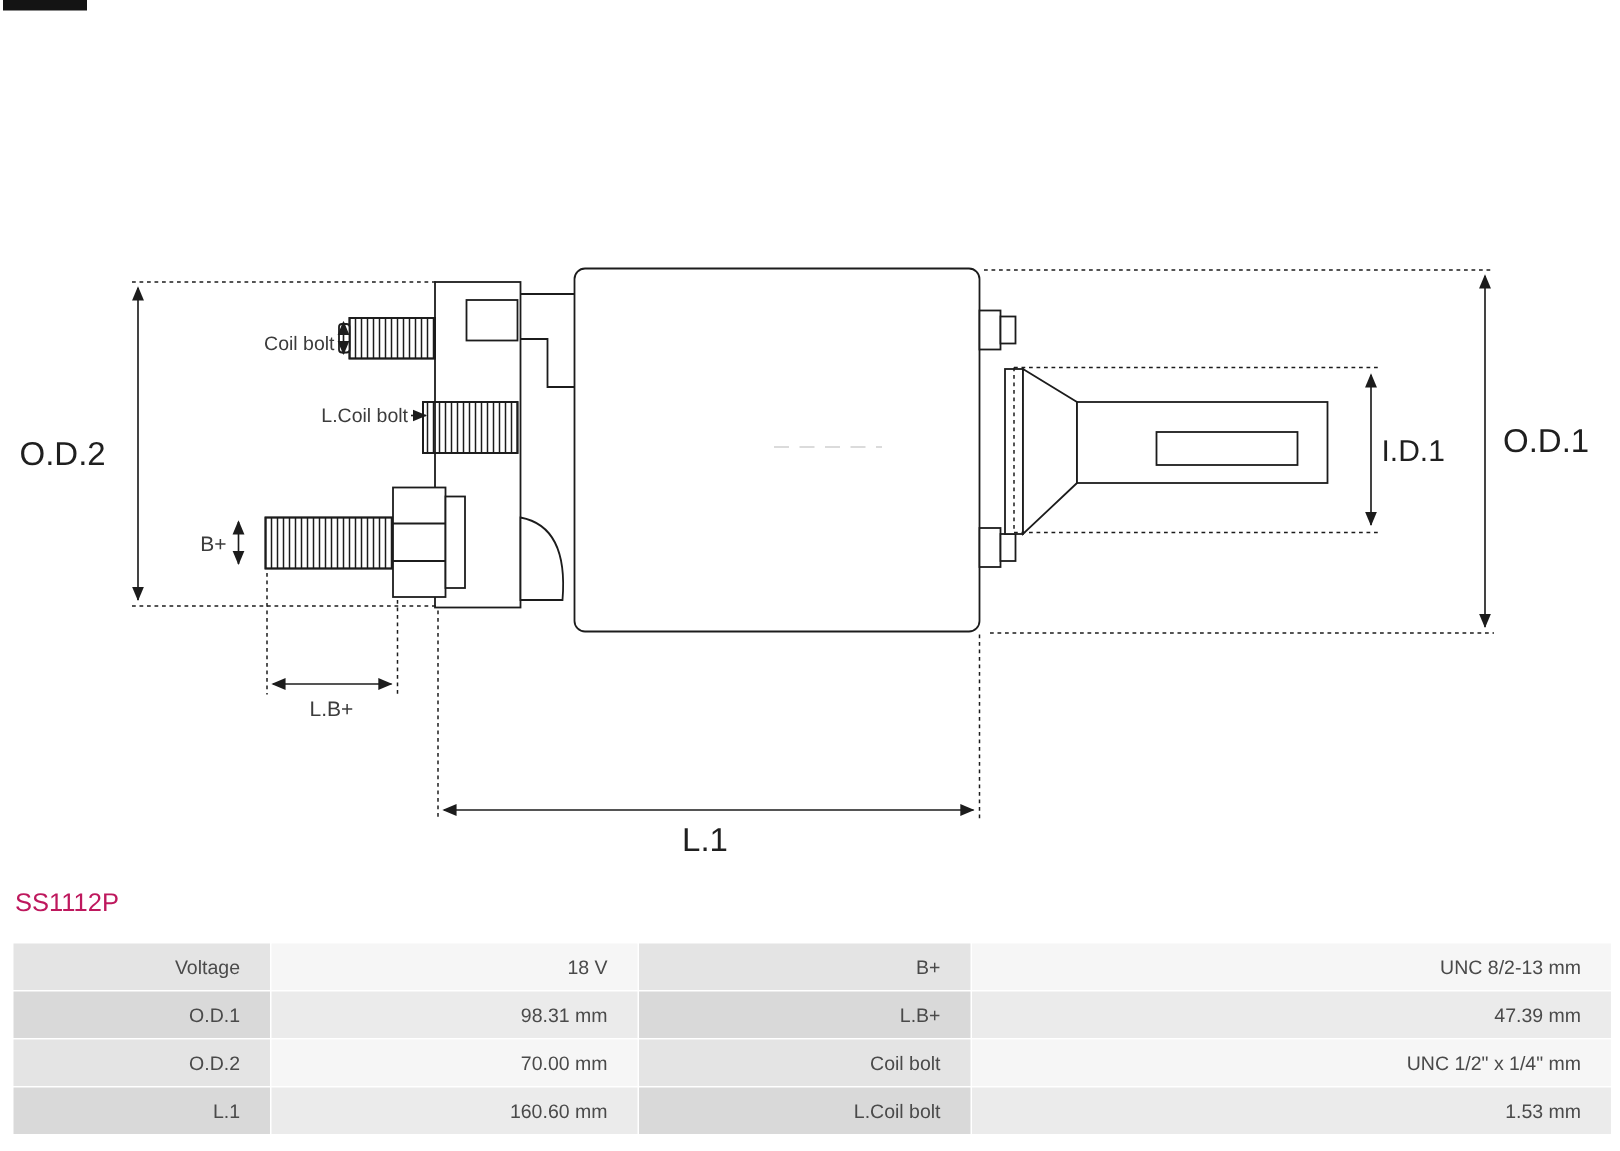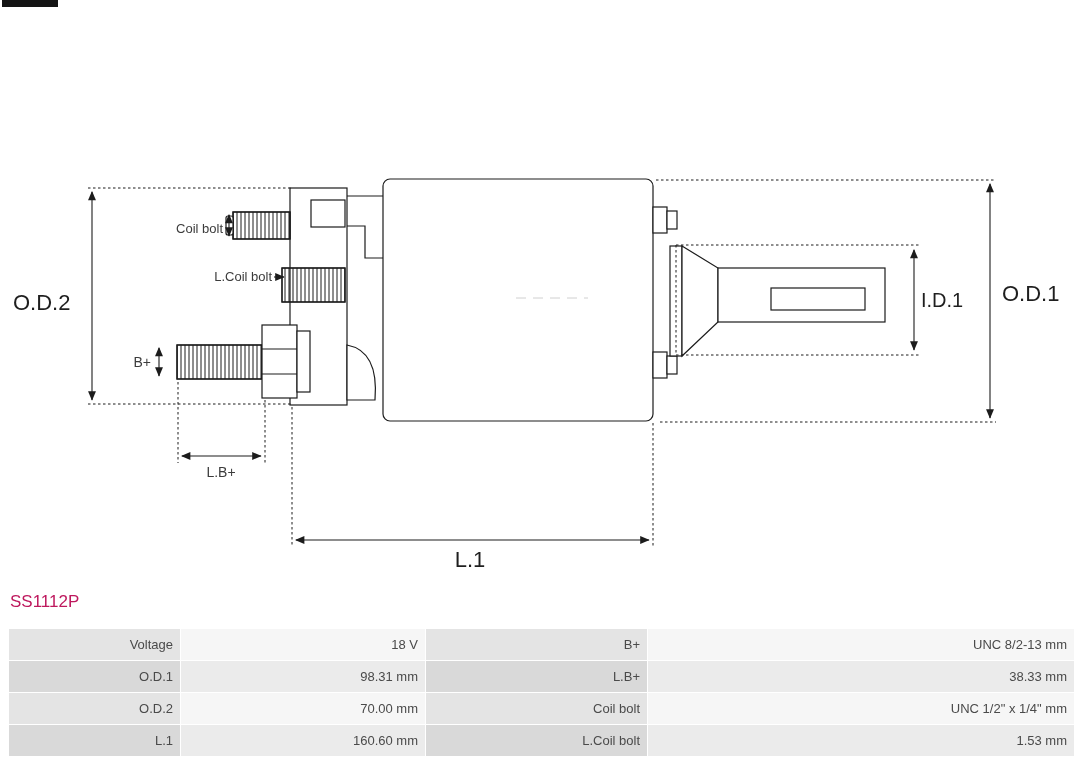--- a/index.html
+++ b/index.html
@@ -14,21 +14,21 @@
   .dim line{stroke:#1c1c1c;stroke-width:1.1;fill:none;}
   svg text{font-family:"Liberation Sans",sans-serif;}
   text.big{font-size:22px;fill:#1f1f1f;}
   text.mid{font-size:20px;fill:#1f1f1f;}
   text.small{font-size:13px;fill:#3c3c3c;}
   text.small2{font-size:14px;fill:#3c3c3c;}
 
   .part-number{position:absolute;left:10px;top:592px;font-size:17px;color:#be185d;}
 
   .spec-table{position:absolute;left:8px;top:628px;width:1064px;border-collapse:separate;border-spacing:1px;table-layout:fixed;font-size:13px;color:#4a4a4a;background:#fff;}
-  .spec-table td{height:31px;padding:0 7px;text-align:right;white-space:nowrap;overflow:hidden;margin-left:32px;}
+  .spec-table td{height:31px;padding:0 20px;text-align:right;white-space:nowrap;overflow:hidden;margin-left:32px;}
   .spec-table tr:nth-child(odd) td.lbl{background:#e4e4e4;}
   .spec-table tr:nth-child(odd) td.val{background:#f6f6f6;}
   .spec-table tr:nth-child(even) td.lbl{background:#d9d9d9;}
   .spec-table tr:nth-child(even) td.val{background:#ebebeb;}
   col.c0{width:171px;} col.c1{width:244px;} col.c2{width:221px;} col.c3{width:426px;}
 </style>
 </head>
 <body>
 
 <div class="page">
@@ -132,21 +132,21 @@
       <tr>
         <td class="lbl">Voltage</td>
         <td class="val">18 V</td>
         <td class="lbl">B+</td>
         <td class="val">UNC 8/2-13 mm</td>
       </tr>
       <tr>
         <td class="lbl">O.D.1</td>
         <td class="val">98.31 mm</td>
         <td class="lbl">L.B+</td>
-        <td class="val">38.33 mm</td>
+        <td class="val">47.39 mm</td>
       </tr>
       <tr>
         <td class="lbl">O.D.2</td>
         <td class="val">70.00 mm</td>
         <td class="lbl">Coil bolt</td>
         <td class="val">UNC 1/2" x 1/4" mm</td>
       </tr>
       <tr>
         <td class="lbl">L.1</td>
         <td class="val">160.60 mm</td>

